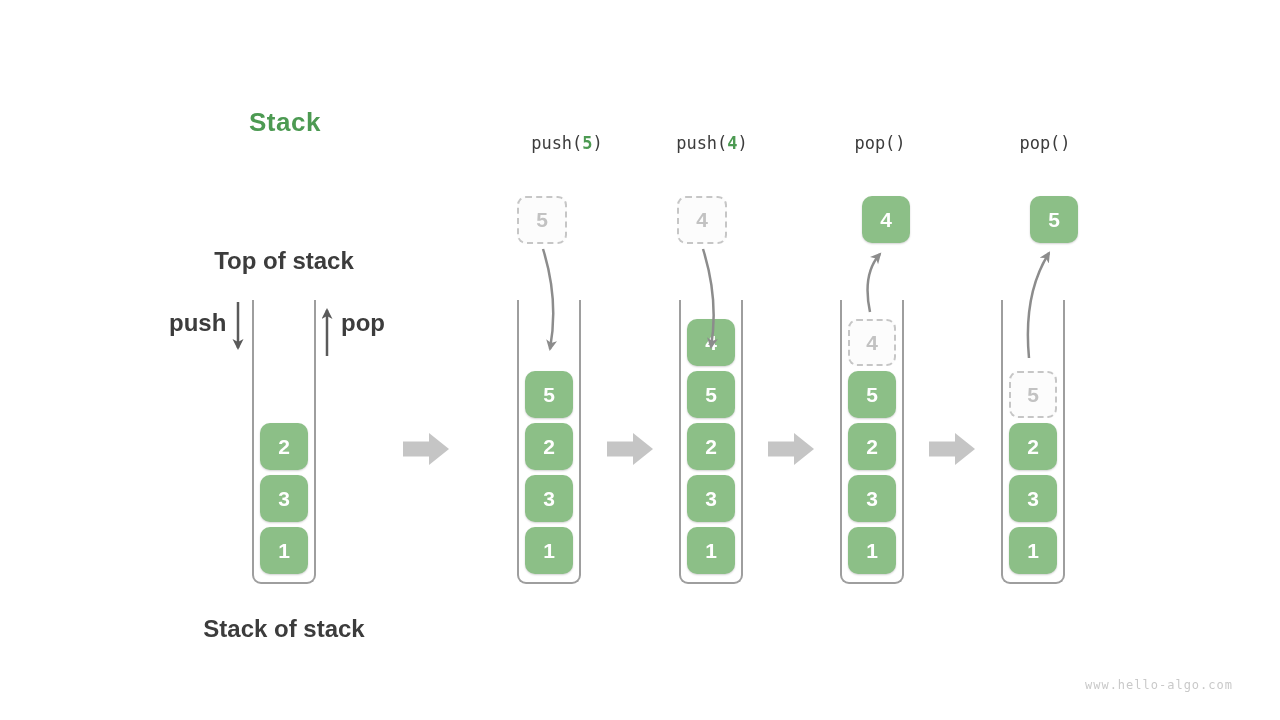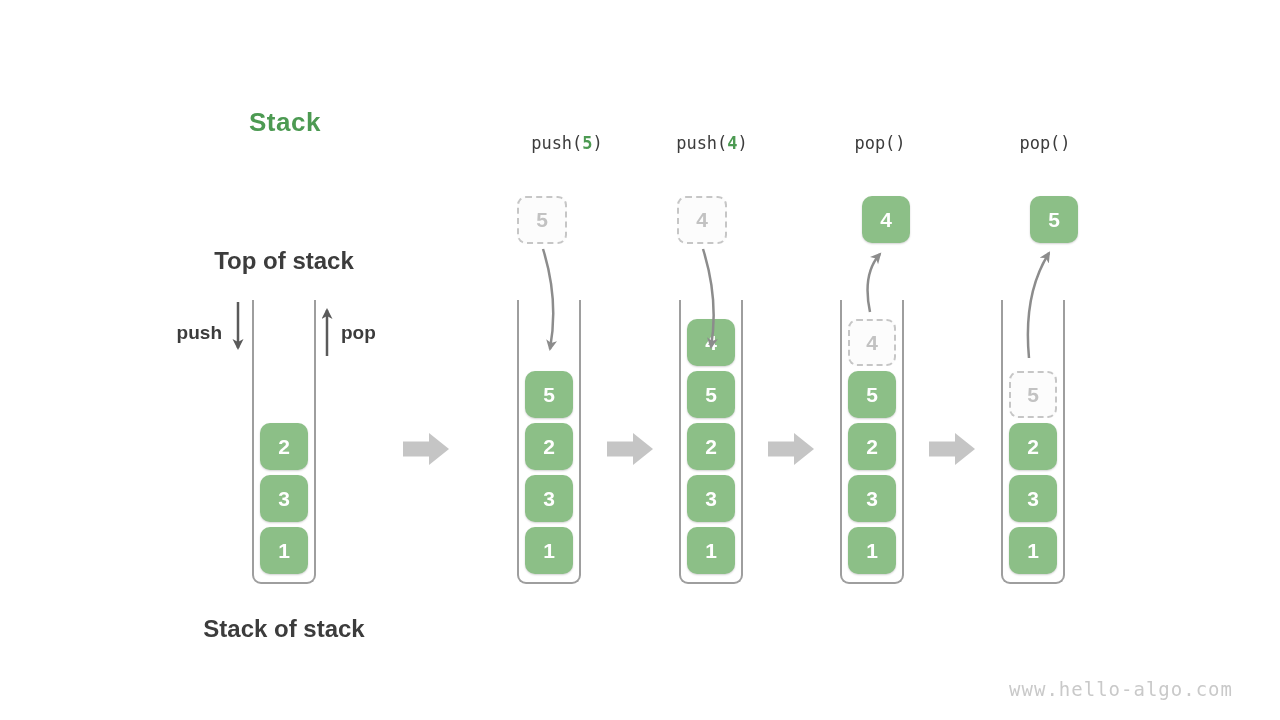--- a/index.html
+++ b/index.html
@@ -27,22 +27,22 @@
     font-size: 24px;
     font-weight: bold;
     color: var(--text-dark, #3c3c3c);
     white-space: nowrap;
   }
   .top-label    { left: 284px; top: 247px; }
   .bottom-label { left: 284px; top: 615px; }
 
   .push-label, .pop-label {
     position: absolute;
-    top: 322px;
-    font-size: 19px;
+    top: 309px;
+    font-size: 24px;
     font-weight: bold;
     color: var(--text-dark, #3c3c3c);
   }
   .push-label { left: 169px; width: 53px; text-align: right; }
   .pop-label  { left: 341px; }
 
   .op {
     position: absolute;
     top: 133px;
     transform: translateX(-50%);
@@ -114,21 +114,21 @@
   .overlay {
     position: absolute;
     left: 0; top: 0;
     pointer-events: none;
   }
 
   .watermark {
     position: absolute;
     right: 47px; top: 678px;
     font-family: "DejaVu Sans Mono", "Liberation Mono", monospace;
-    font-size: 19px;
+    font-size: 12px;
     letter-spacing: 1px;
     color: var(--watermark-gray, #c9c9c9);
   }
 </style>
 </head>
 <body>
 
 <div class="canvas">
 
   <div class="title">Stack</div>

